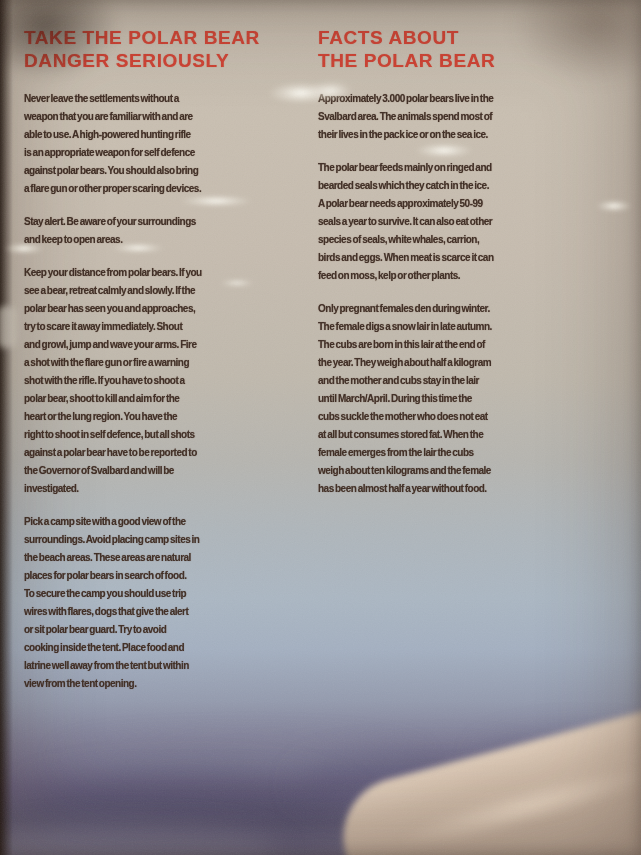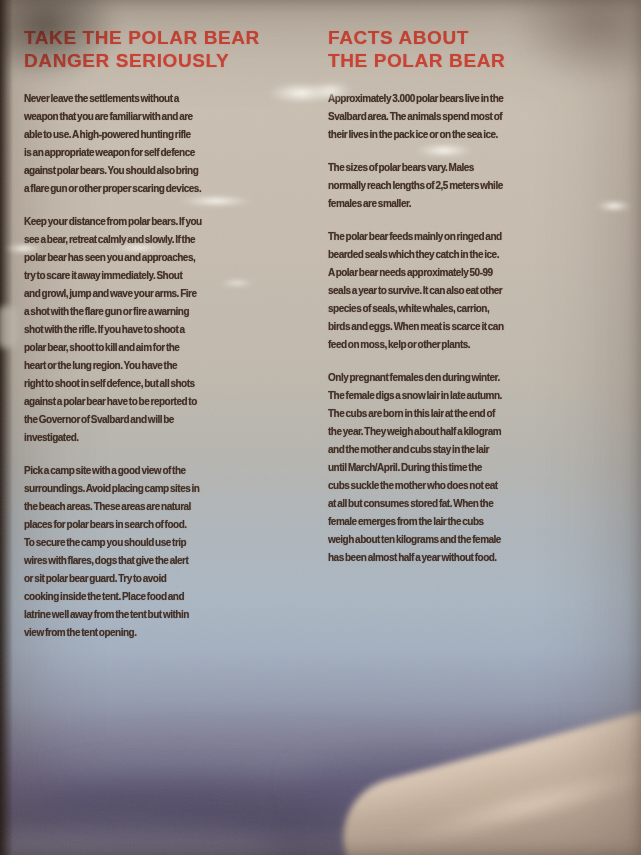--- a/index.html
+++ b/index.html
@@ -80,21 +80,21 @@
   .glare.g5 { left: 310px; top: 82px;  width: 42px; height: 18px; filter: blur(3px); }
   .glare.g6 { left: 415px; top: 143px; width: 58px; height: 15px; filter: blur(2px); }
   .glare.g7 { left: 596px; top: 200px; width: 36px; height: 12px; filter: blur(2px); }
   .glare.g8 { left: 220px; top: 279px; width: 34px; height: 8px;  filter: blur(2px); opacity: .8; }
   
   .col {
     position: absolute; top: 26px; width: 306px;
     filter: blur(0.3px);
   }
   .col-left  { left: 24px; }
-  .col-right { left: 328px; }
+  .col-right { left: 318px; }
   .heading {
     margin: 0 0 18px 0;
     font-size: 19px; line-height: 23px; font-weight: bold;
     letter-spacing: 0.6px;
     color: #d04031;
     white-space: pre-line;
     text-shadow: 0 0 1px rgba(190,60,40,0.5);
   }
   .para {
     margin: 0 0 15px 0;
@@ -113,20 +113,22 @@
 
   <div class="col col-left">
     <h2 class="heading">TAKE THE POLAR BEAR
 DANGER SERIOUSLY</h2>
     <p class="para">Never leave the settlements without a
 weapon that you are familiar with and are
 able to use. A high-powered hunting rifle
 is an appropriate weapon for self defence
 against polar bears. You should also bring
 a flare gun or other proper scaring devices.</p>
+    <p class="para">Stay alert. Be aware of your surroundings
+and keep to open areas.</p>
     <p class="para">Keep your distance from polar bears. If you
 see a bear, retreat calmly and slowly. If the
 polar bear has seen you and approaches,
 try to scare it away immediately. Shout
 and growl, jump and wave your arms. Fire
 a shot with the flare gun or fire a warning
 shot with the rifle. If you have to shoot a
 polar bear, shoot to kill and aim for the
 heart or the lung region. You have the
 right to shoot in self defence, but all shots
@@ -144,23 +146,20 @@
 latrine well away from the tent but within
 view from the tent opening.</p>
   </div>
 
   <div class="col col-right">
     <h2 class="heading">FACTS ABOUT
 THE POLAR BEAR</h2>
     <p class="para">Approximately 3.000 polar bears live in the
 Svalbard area. The animals spend most of
 their lives in the pack ice or on the sea ice.</p>
-    <p class="para">The sizes of polar bears vary. Males
-normally reach lengths of 2,5 meters while
-females are smaller.</p>
     <p class="para">The polar bear feeds mainly on ringed and
 bearded seals which they catch in the ice.
 A polar bear needs approximately 50-99
 seals a year to survive. It can also eat other
 species of seals, white whales, carrion,
 birds and eggs. When meat is scarce it can
 feed on moss, kelp or other plants.</p>
     <p class="para">Only pregnant females den during winter.
 The female digs a snow lair in late autumn.
 The cubs are born in this lair at the end of

